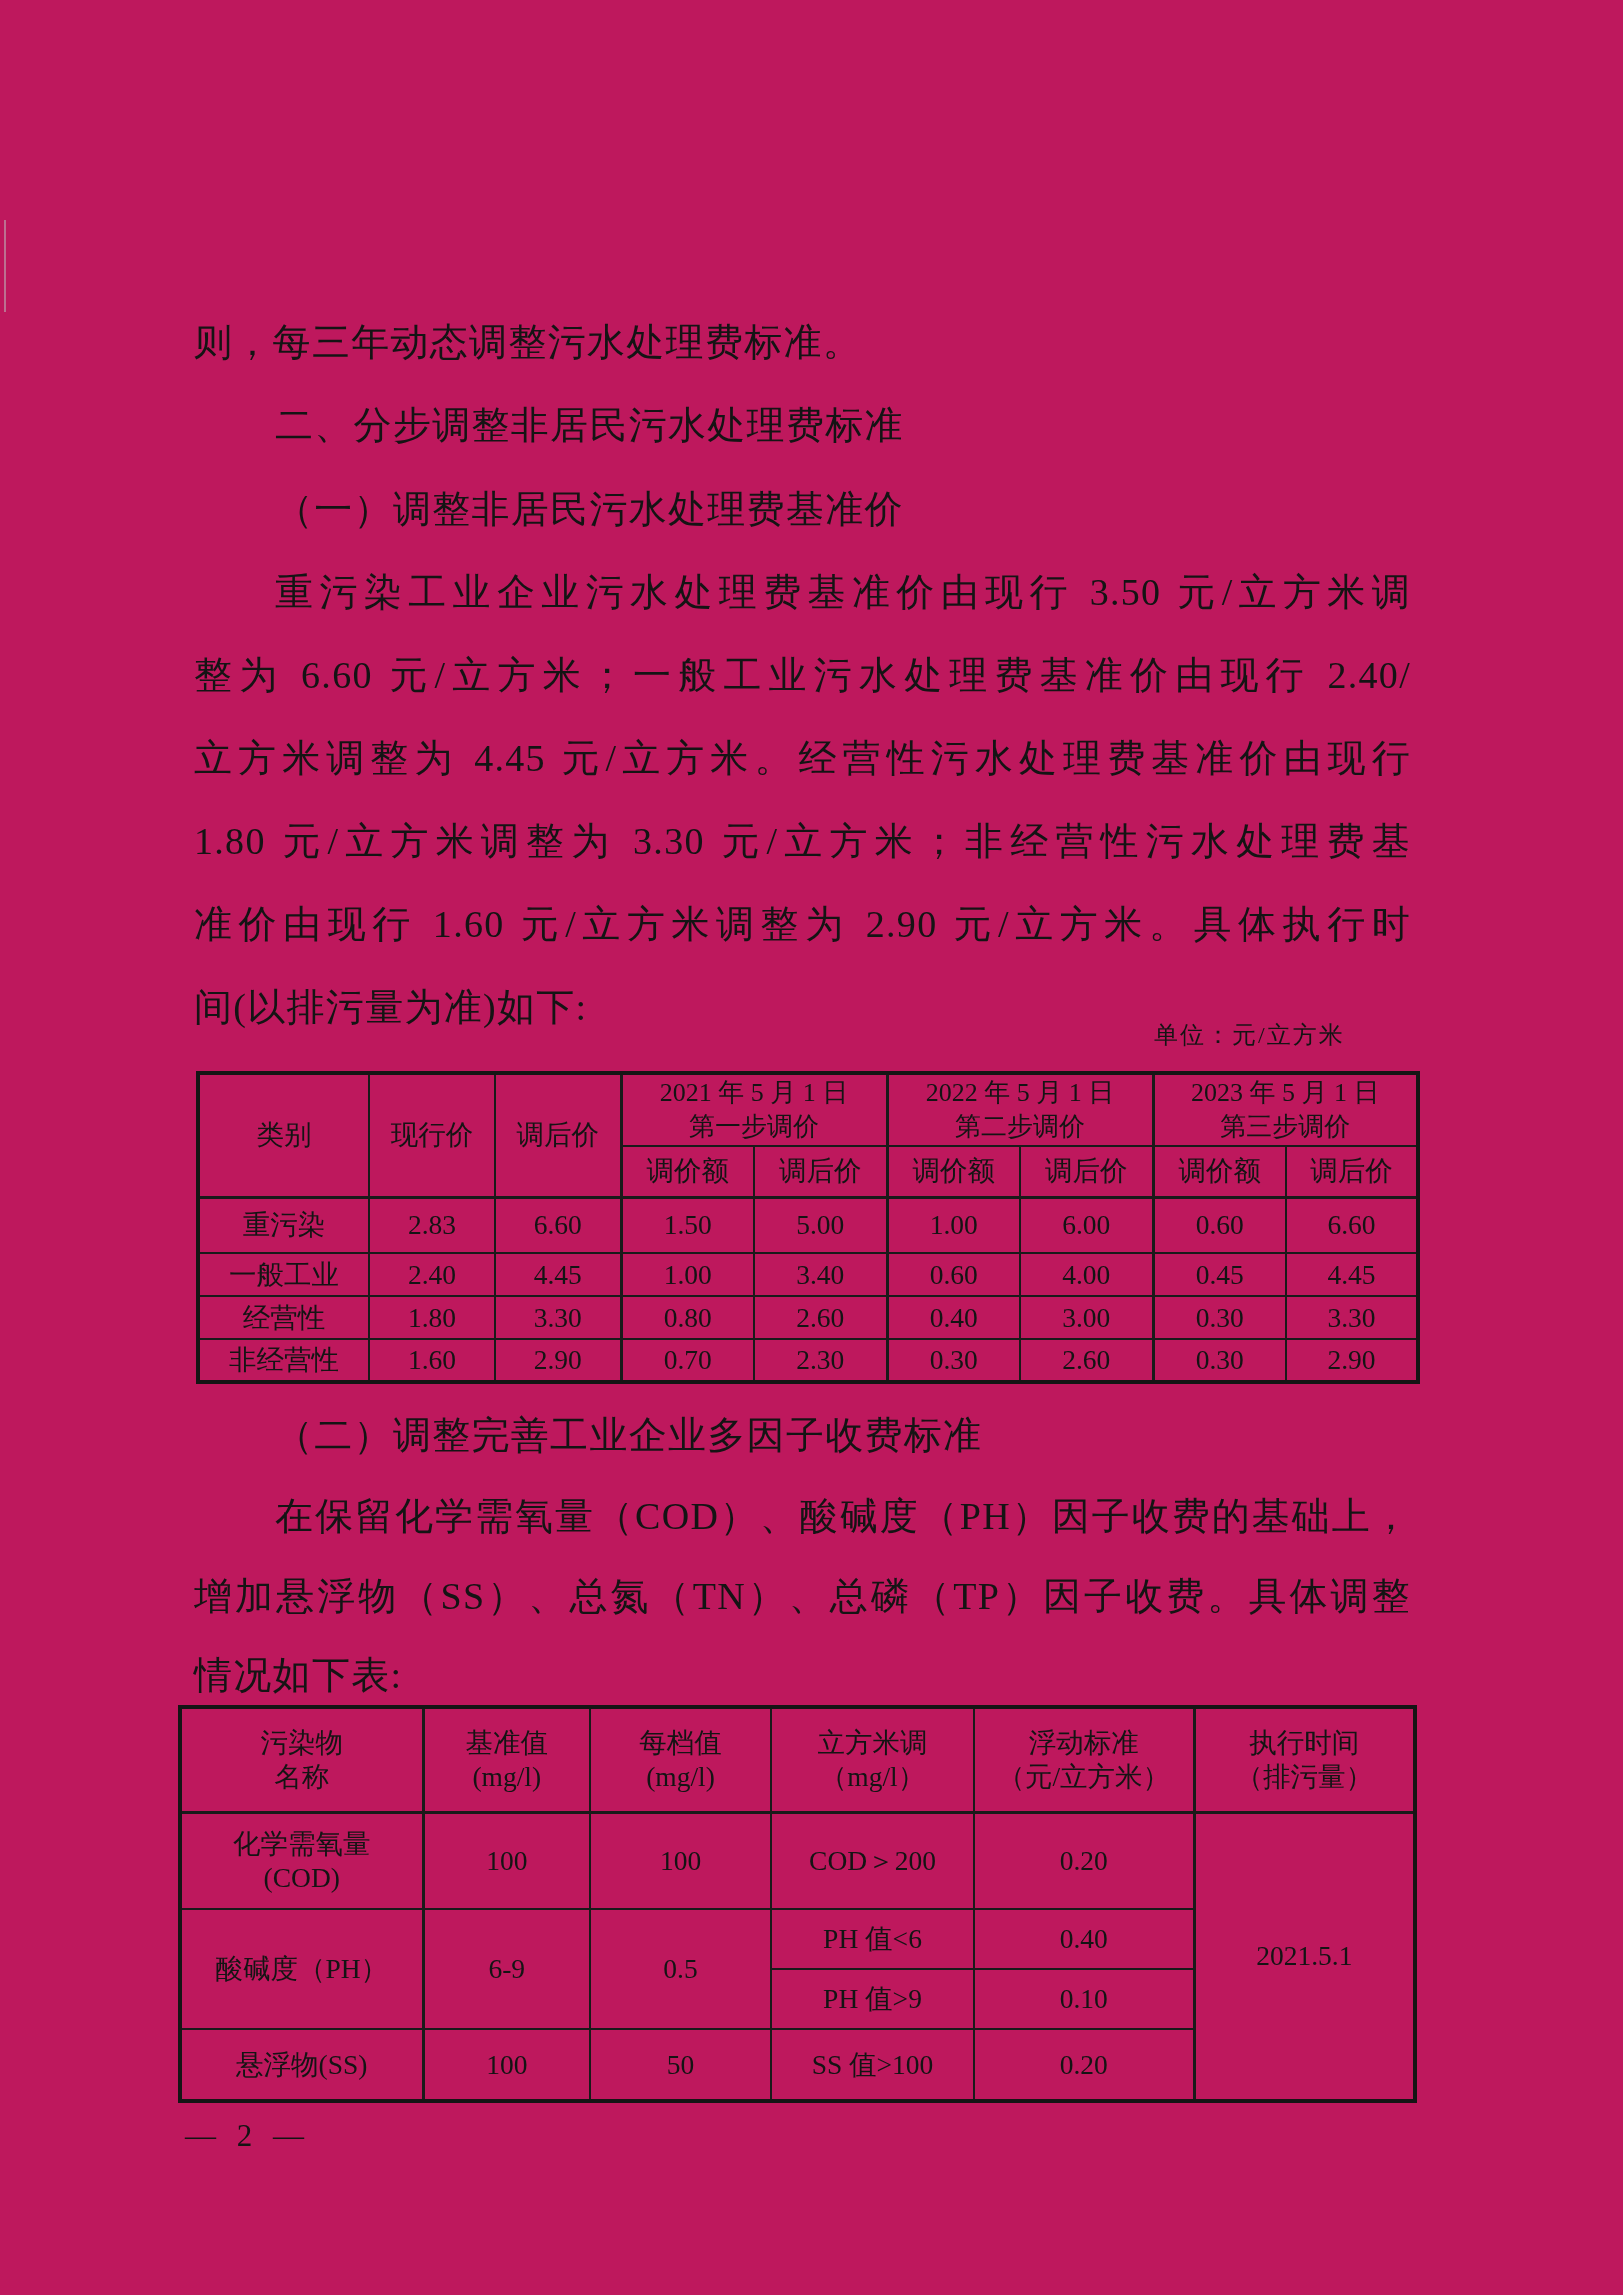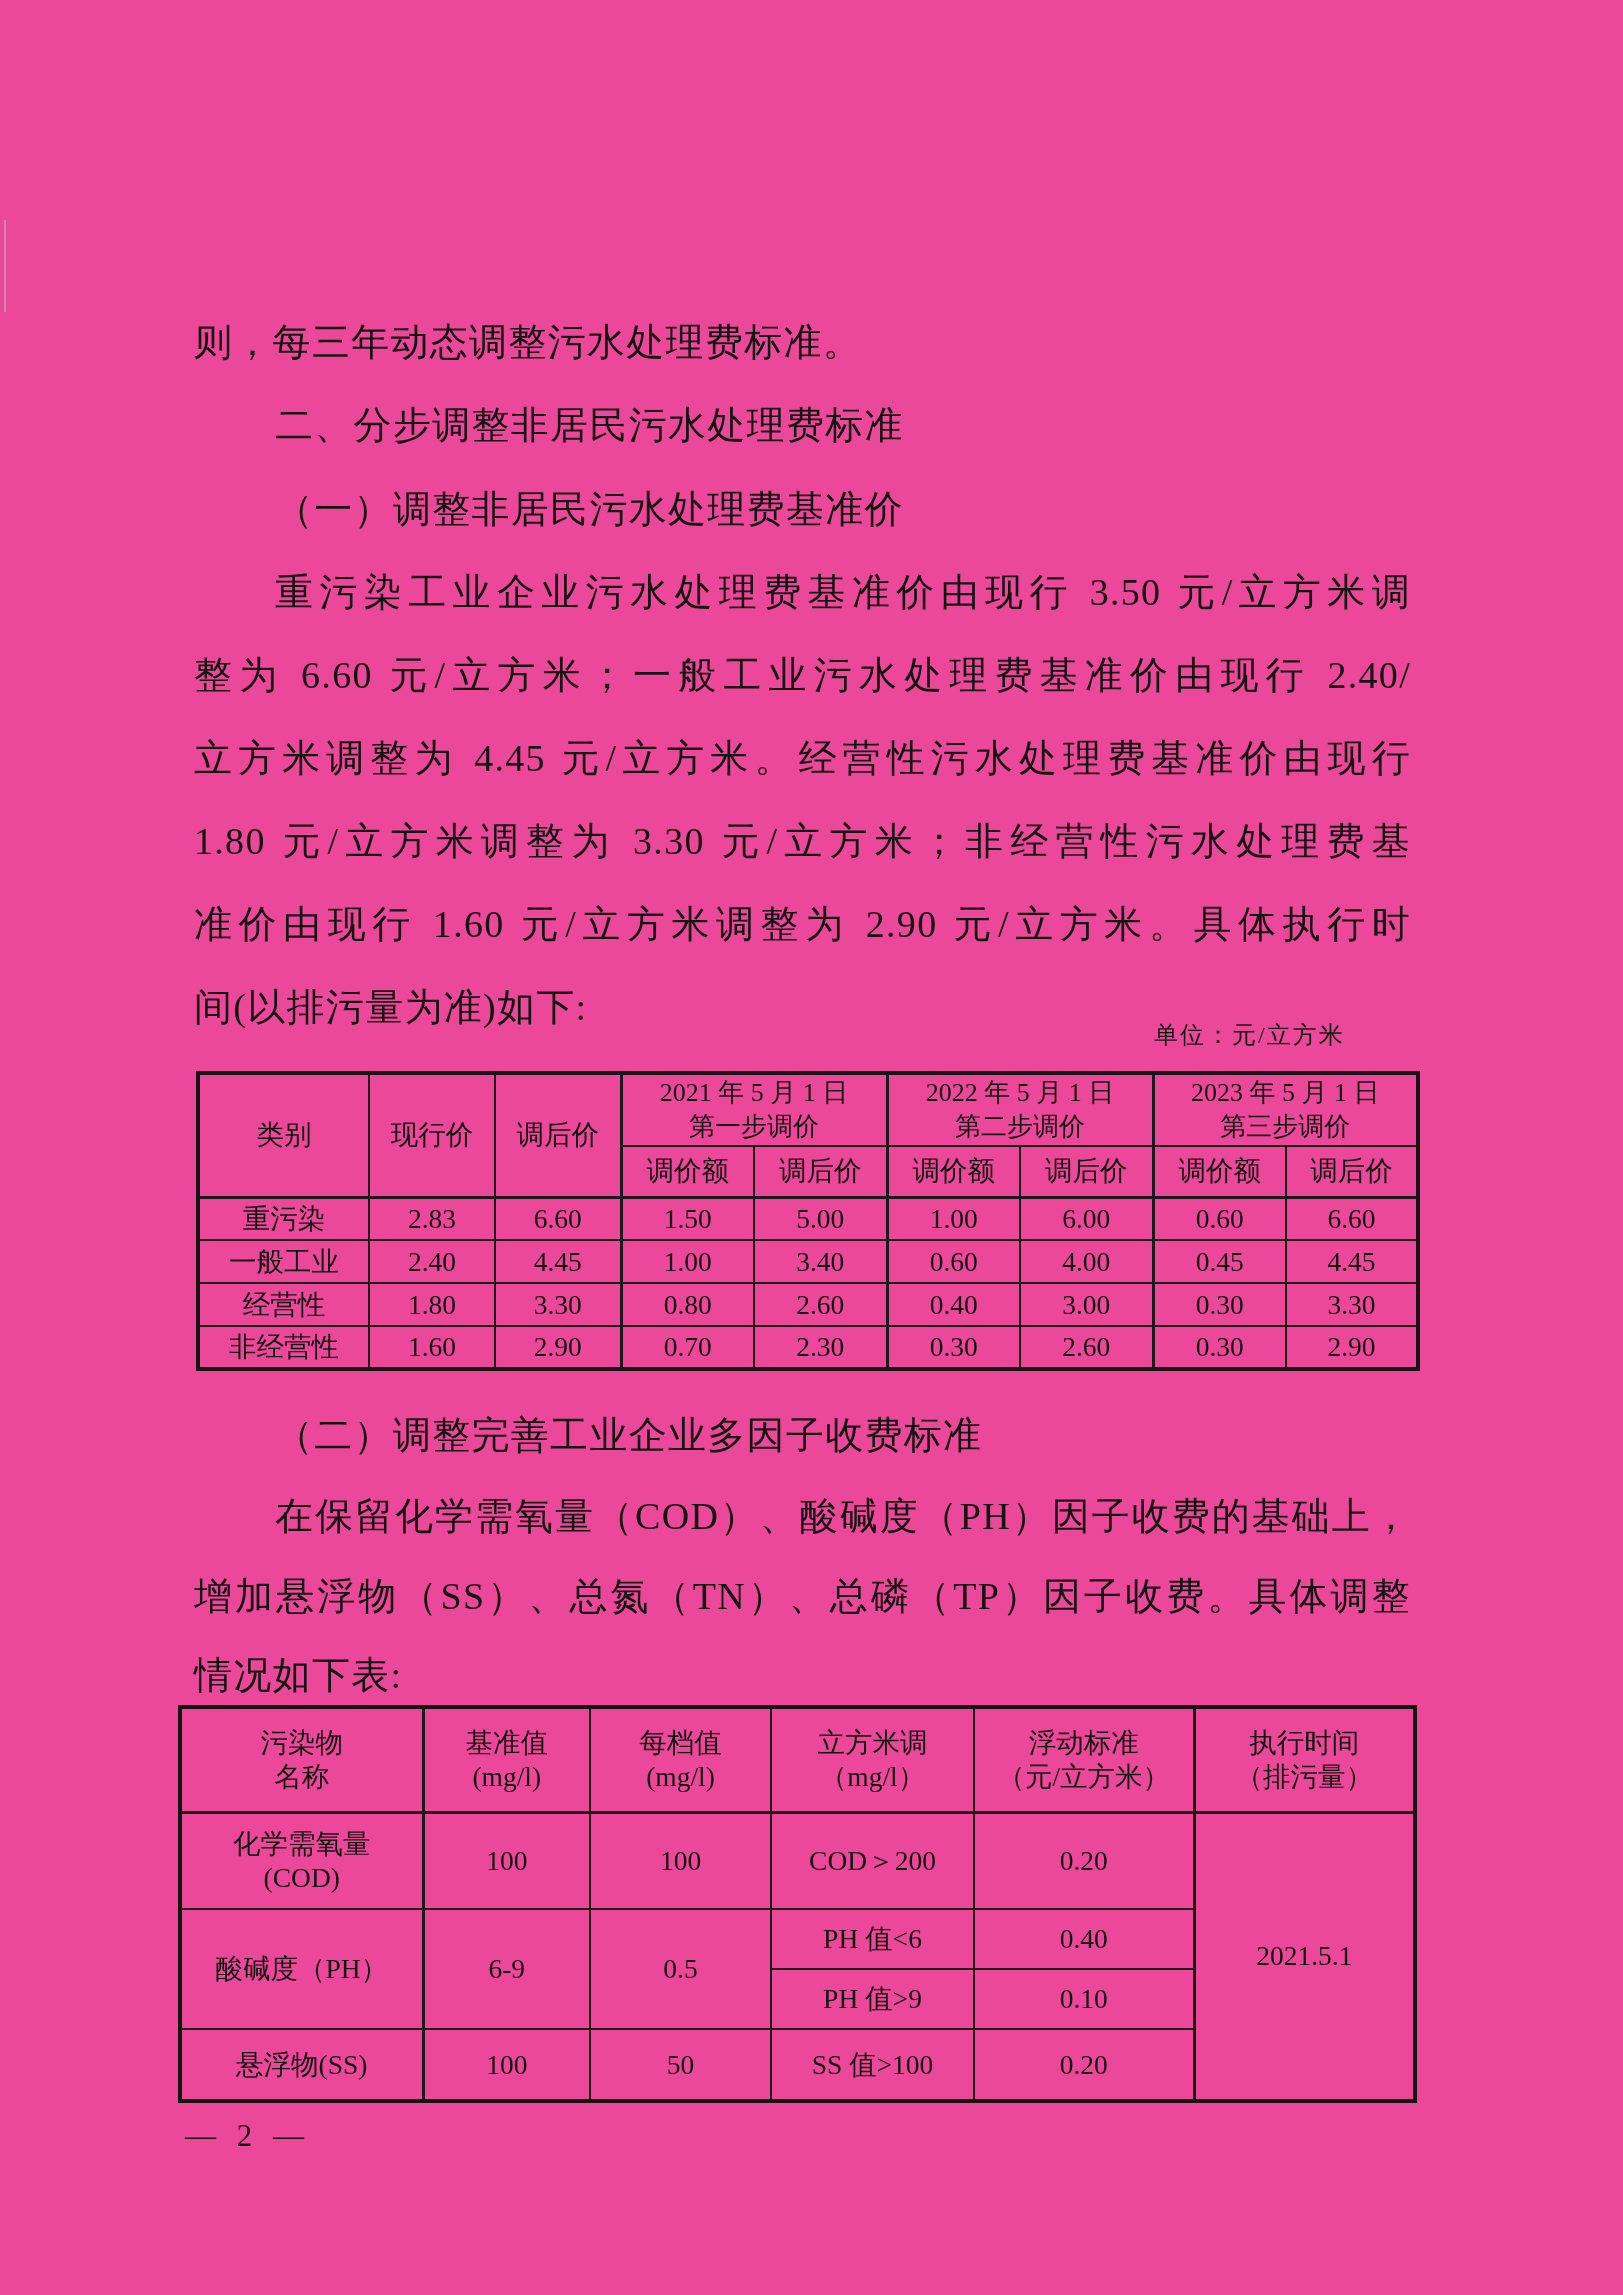--- a/index.html
+++ b/index.html
@@ -1,20 +1,20 @@
 <!DOCTYPE html>
 <html style="font-size:10.5px"><head>
 <meta charset="utf-8">
 <style>
   html, body { margin: 0; padding: 0; background: #ffffff; }
   .page {
     position: relative;
     width: 1623px;
     height: 2295px;
-    background: #ec4899;
+    background: #be185d;
     font-family: "Liberation Serif", "DejaVu Serif", serif;
     color: #141414;
     overflow: hidden;
   }
   .scan-artifact {
     position: absolute;
     left: 3.9px; top: 220px;
     width: 2px; height: 92px;
     background: #b9b9b9;
     opacity: .55;
@@ -128,21 +128,21 @@
       </th>
     </tr>
     <tr style="height:51px">
       <th class="thickL">调价额</th>
       <th>调后价</th>
       <th class="thickL">调价额</th>
       <th>调后价</th>
       <th class="thickL">调价额</th>
       <th>调后价</th>
     </tr>
-    <tr style="height:43px">
+    <tr style="height:56px">
       <td class="thickT">重污染</td>
       <td class="thickT">2.83</td>
       <td class="thickT bold">6.60</td>
       <td class="thickT thickL">1.50</td>
       <td class="thickT">5.00</td>
       <td class="thickT thickL">1.00</td>
       <td class="thickT">6.00</td>
       <td class="thickT thickL">0.60</td>
       <td class="thickT">6.60</td>
     </tr>

